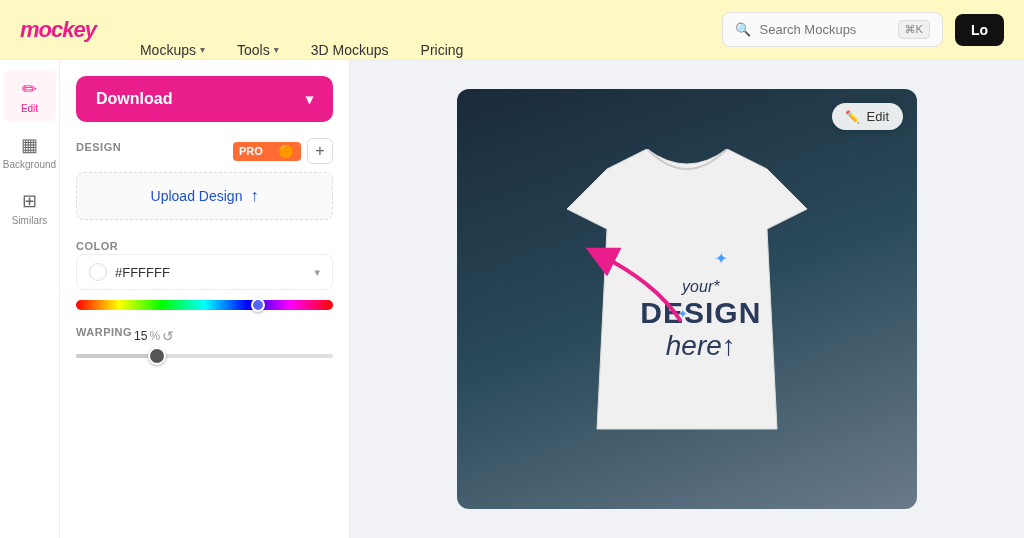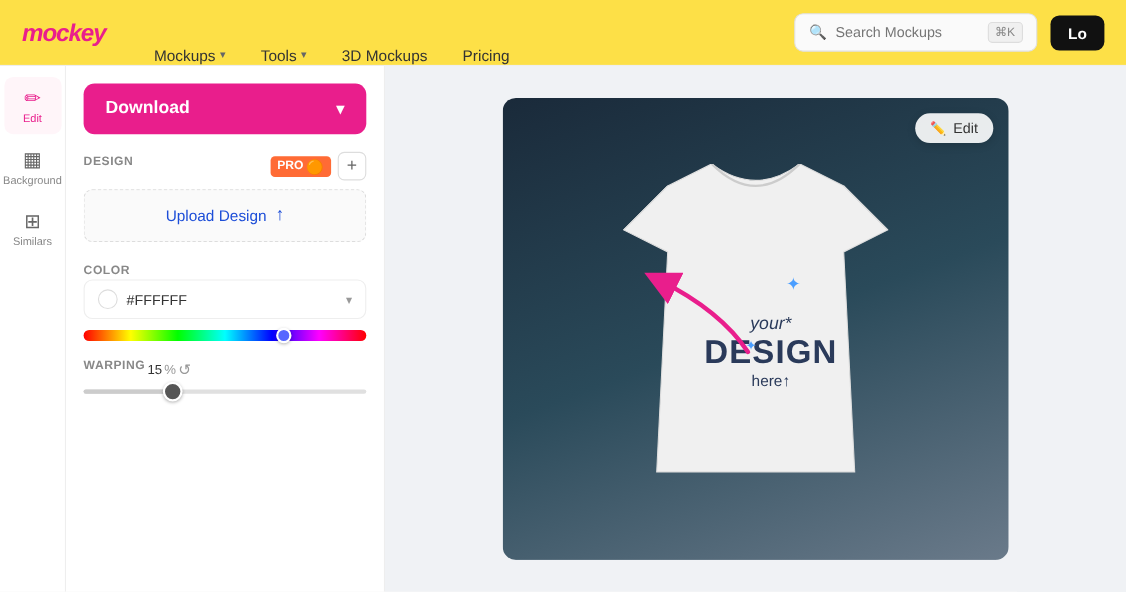--- a/index.html
+++ b/index.html
@@ -1,20 +1,20 @@
 <!DOCTYPE html>
 <html><head>
   <meta charset="utf-8">
   <style>
     * { box-sizing: border-box; margin: 0; padding: 0; }
     body { font-family: -apple-system, BlinkMacSystemFont, 'Segoe UI', sans-serif; background: #f8f8f8; overflow: hidden; }
 
     
     .navbar {
-      display: flex; align-items: center; background: #fde047;
+      display: flex; align-items: center; background: #fef9c3;
       border-bottom: 1px solid #eee; padding: 0 20px; height: 60px;
       position: relative; z-index: 10;
     }
     .logo {
       font-size: 22px; font-weight: 800; color: #e91e8c; font-style: italic;
       margin-right: 30px; letter-spacing: -1px;
     }
     .nav-links { display: flex; align-items: flex-start; gap: 4px; margin-top: 40px; }
     .nav-link {
       padding: 8px 14px; font-size: 14px; color: #333; cursor: pointer;
@@ -67,21 +67,21 @@
       display: flex; align-items: center; justify-content: space-between; width: 100%;
     }
     .download-btn-inner { display: flex; align-items: center; gap: 8px; }
     .download-chevron { font-size: 14px; }
 
     
     .section-label { font-size: 11px; font-weight: 600; color: #888; letter-spacing: 0.5px; margin-bottom: 8px; }
     .design-header { display: flex; align-items: center; justify-content: space-between; }
     .pro-badge {
       background: #ff6b35; color: #fff; border-radius: 4px;
-      padding: 2px 6px; font-size: 11px; font-weight: 700; display: flex; align-items: center; gap: 3px;
+      padding: 2px 6px; font-size: 11px; font-weight: 700; display: flex; align-items: center; gap: 16px;
     }
     .plus-btn {
       background: none; border: 1px solid #ddd; border-radius: 6px;
       width: 26px; height: 26px; cursor: pointer; font-size: 16px; color: #666;
       display: flex; align-items: center; justify-content: center;
     }
     .upload-btn {
       border: 1px dashed #ddd; border-radius: 8px; padding: 14px;
       background: #fafafa; cursor: pointer; width: 100%;
       display: flex; align-items: center; justify-content: center; gap: 8px;
@@ -141,21 +141,21 @@
       display: flex; align-items: center; justify-content: center;
     }
     
     .design-text {
       position: absolute; text-align: center;
       top: 50%; left: 50%; transform: translate(-50%, -50%);
       color: #2a3a5a;
     }
     .design-text .line1 { font-size: 16px; font-style: italic; font-weight: 400; }
     .design-text .line2 { font-size: 30px; font-weight: 800; letter-spacing: 1px; }
-    .design-text .line3 { font-size: 14px; font-weight: 400; }
+    .design-text .line3 { font-size: 28px; font-style: italic; font-weight: 400; }
     .edit-chip {
       position: absolute; top: 14px; right: 14px;
       background: rgba(255,255,255,0.9); border-radius: 20px;
       padding: 6px 14px; font-size: 13px; font-weight: 500; color: #333;
       display: flex; align-items: center; gap: 6px; cursor: pointer;
       box-shadow: 0 2px 8px rgba(0,0,0,0.15);
     }
     .edit-chip-icon { font-size: 12px; }
   </style>
 </head>

